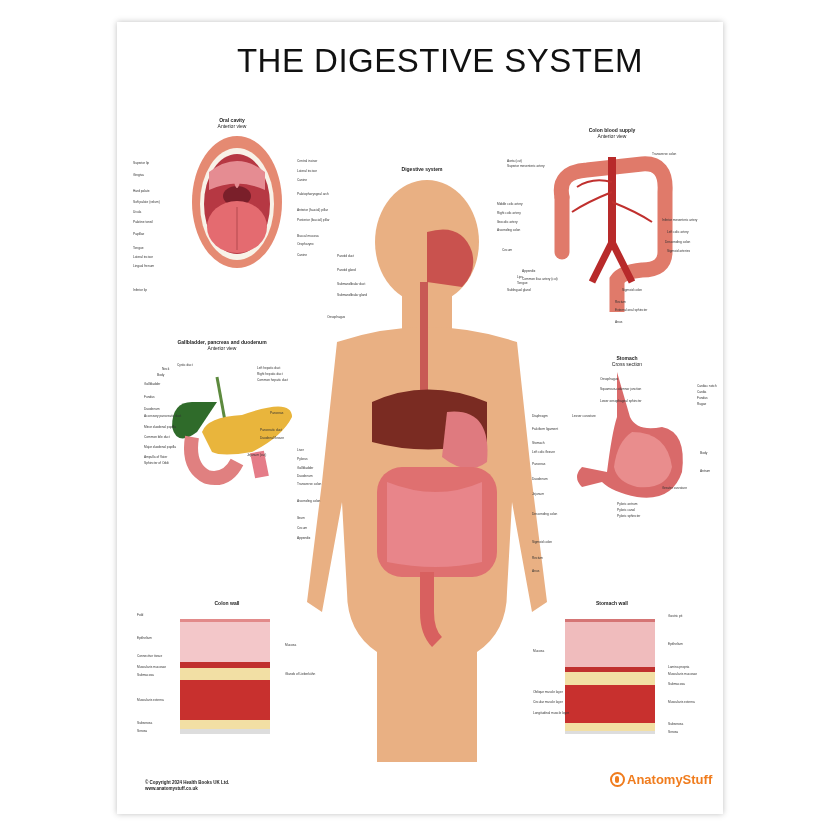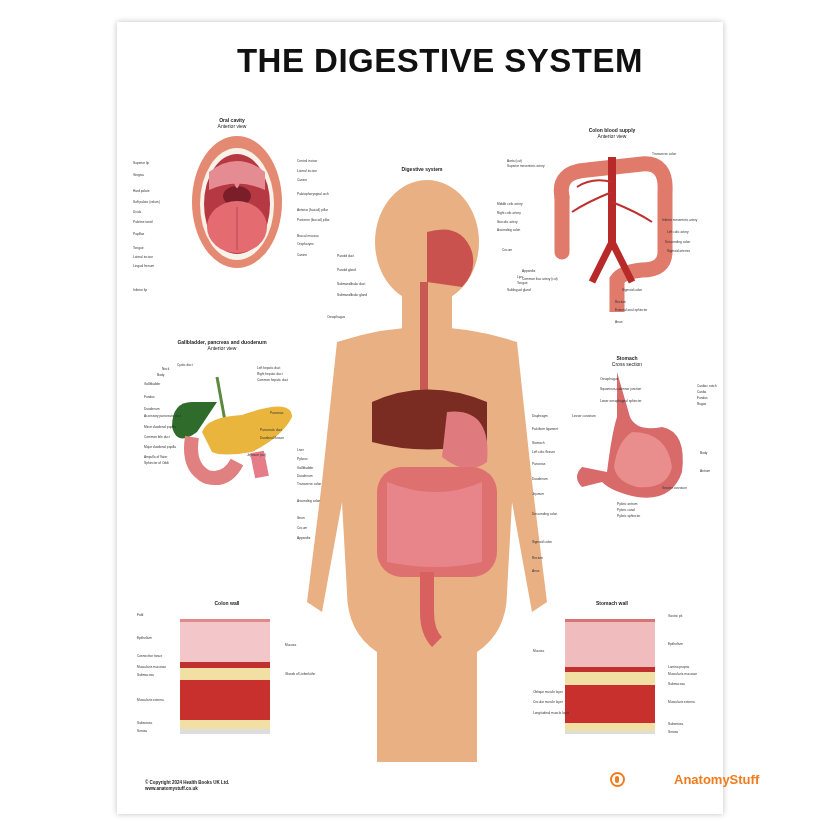--- a/index.html
+++ b/index.html
@@ -1,25 +1,25 @@
 <!DOCTYPE html>
 <html><head>
 <meta charset="utf-8">
 <style>
   html,body{margin:0;padding:0;background:#fff;}
   body{width:840px;height:840px;position:relative;overflow:hidden;font-family:"Liberation Sans",sans-serif;}
   .poster{position:absolute;left:117px;top:22px;width:606px;height:792px;background:#fff;
     box-shadow:0 0 6px rgba(0,0,0,.25);}
-  .title{position:absolute;left:0;right:0;top:20px;text-align:center;font-size:33px;font-weight:bold;
+  .title{position:absolute;left:0;right:0;top:20px;text-align:center;font-size:33px;font-weight:normal;
     color:#111;letter-spacing:.5px;padding-left:40px;}
   .panel-title{position:absolute;font-size:5px;font-weight:bold;color:#222;text-align:center;}
   .panel-sub{display:block;font-weight:normal;font-size:5px;}
   .lbl{position:absolute;font-size:3.2px;color:#333;white-space:nowrap;}
   .footer{position:absolute;left:28px;top:758px;font-size:4.5px;color:#222;font-weight:bold;line-height:6px;}
-  .brand{position:absolute;left:493px;top:750px;display:flex;align-items:flex-end;gap:47px;}
+  .brand{position:absolute;left:493px;top:750px;display:flex;align-items:flex-end;}
   .brand-mark{width:15px;height:15px;border:2px solid #f07c1d;border-radius:50%;box-sizing:border-box;
     margin-right:2px;position:relative;}
   .brand-mark::after{content:"";position:absolute;left:3px;top:2px;width:4px;height:7px;background:#f07c1d;border-radius:2px;}
   .brand-text{font-size:13px;font-weight:bold;color:#f07c1d;}
 </style>
 </head>
 <body>
 
 <div class="poster">
   <div class="title">THE DIGESTIVE SYSTEM</div>

